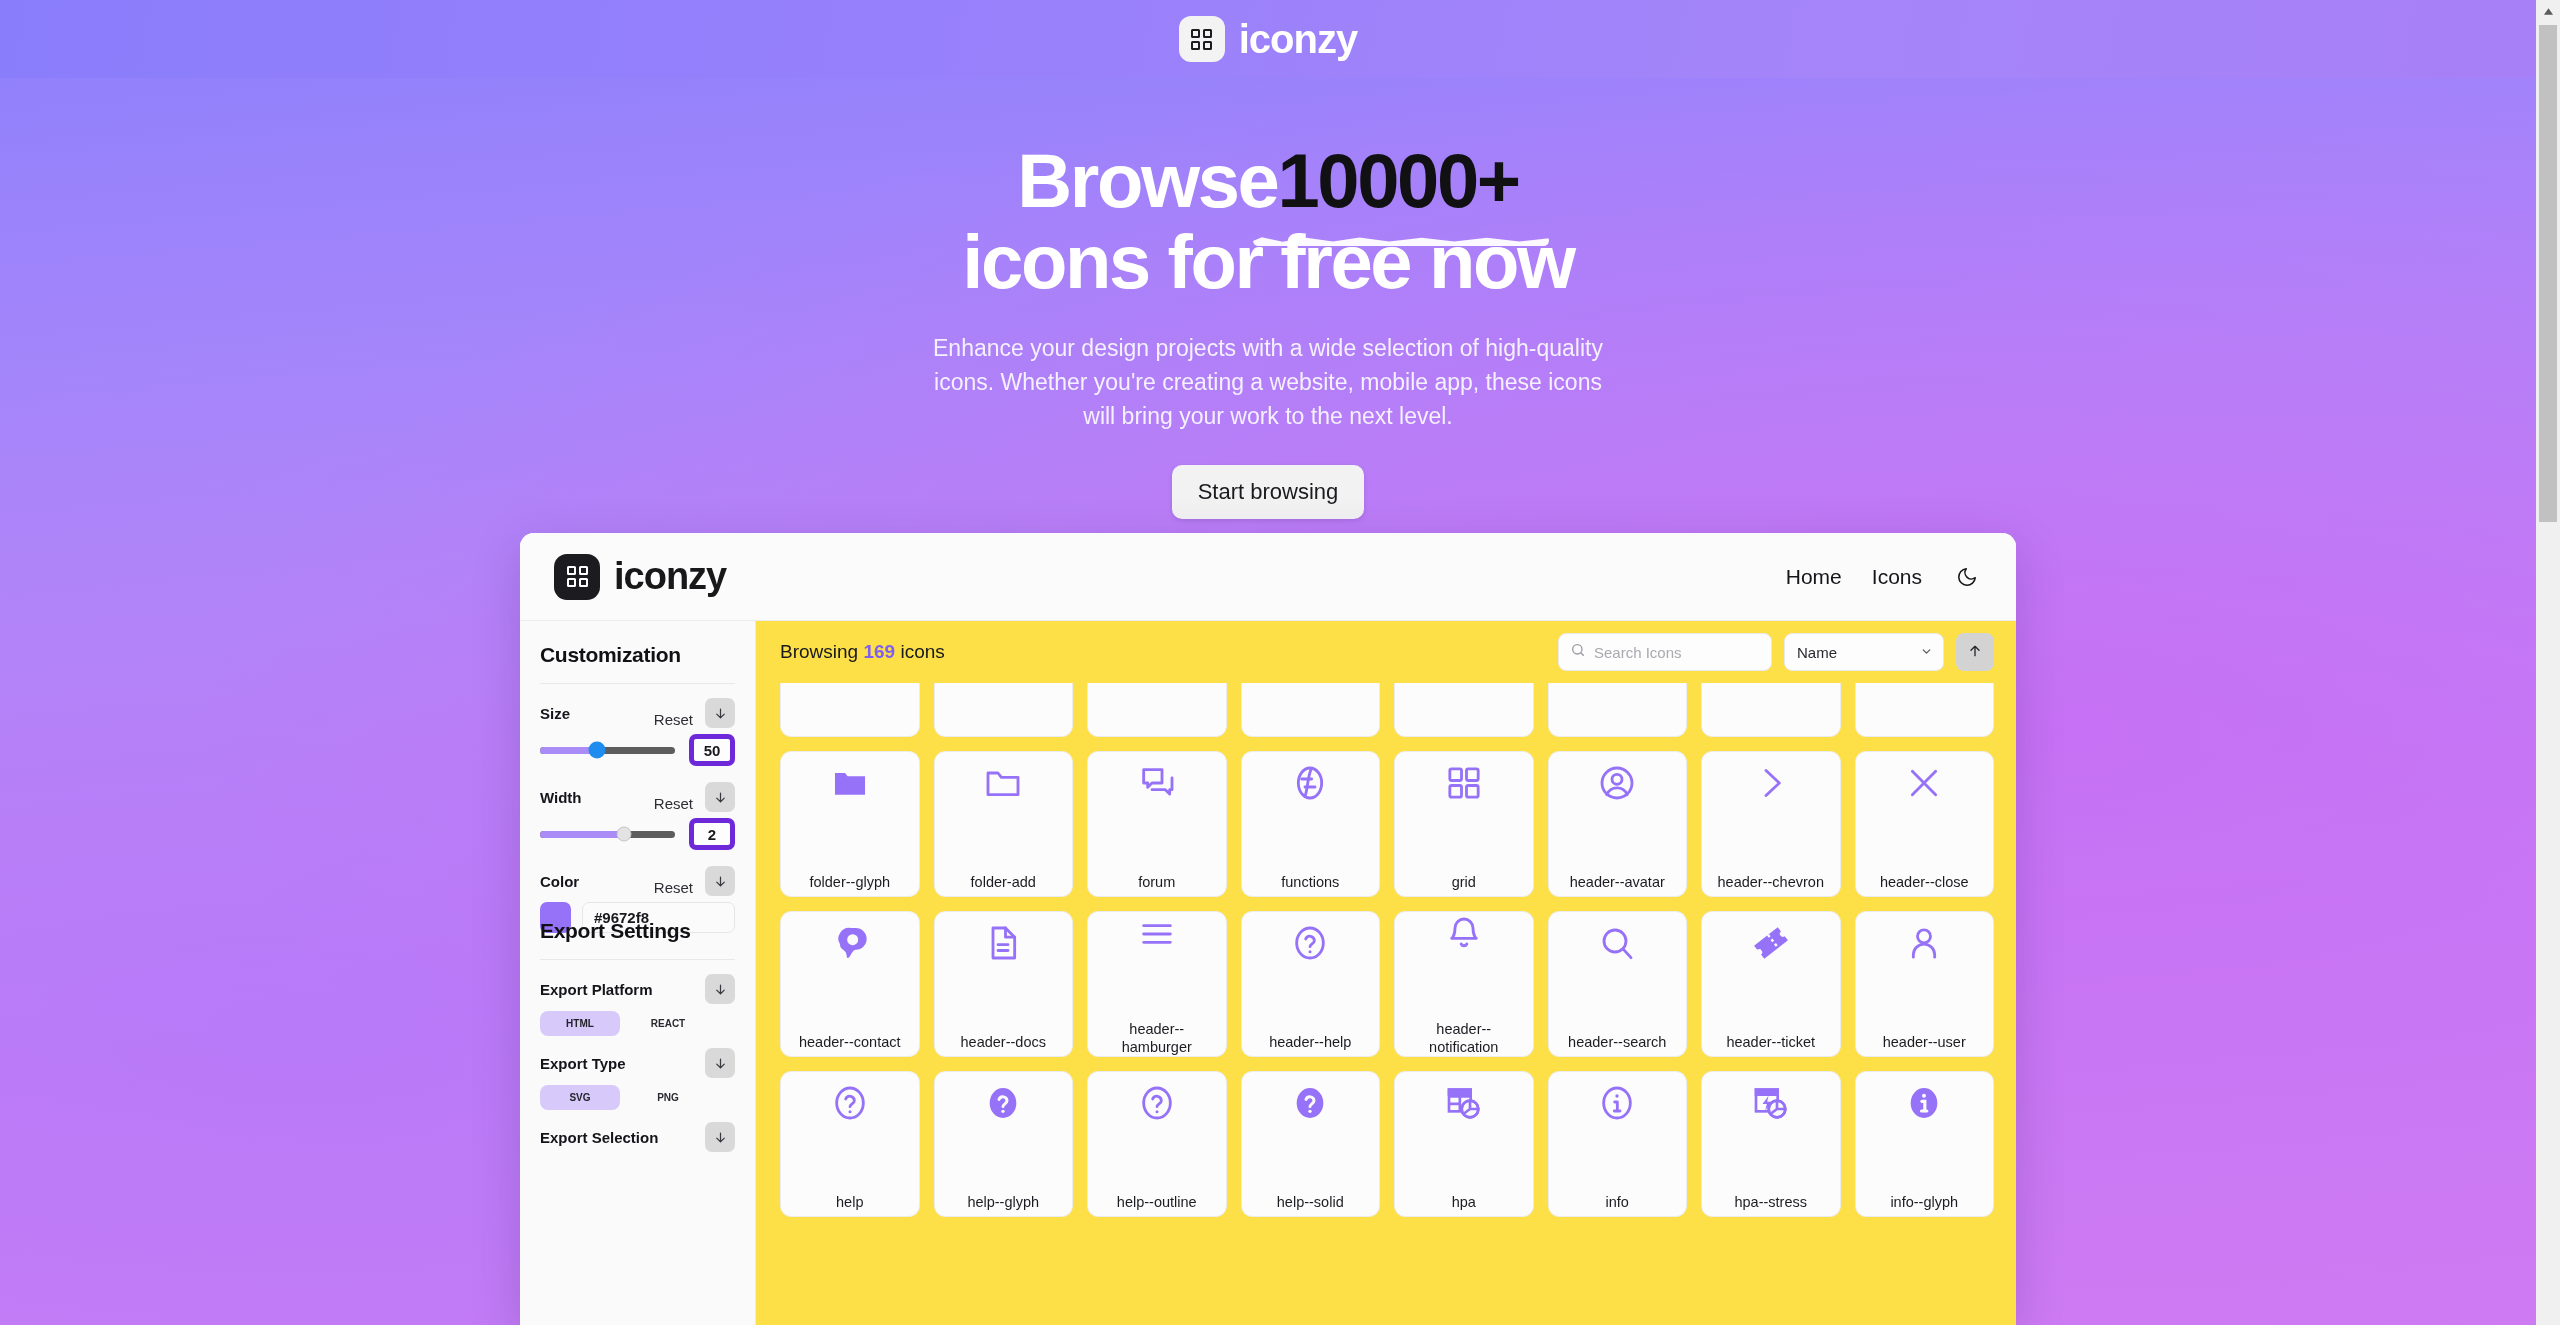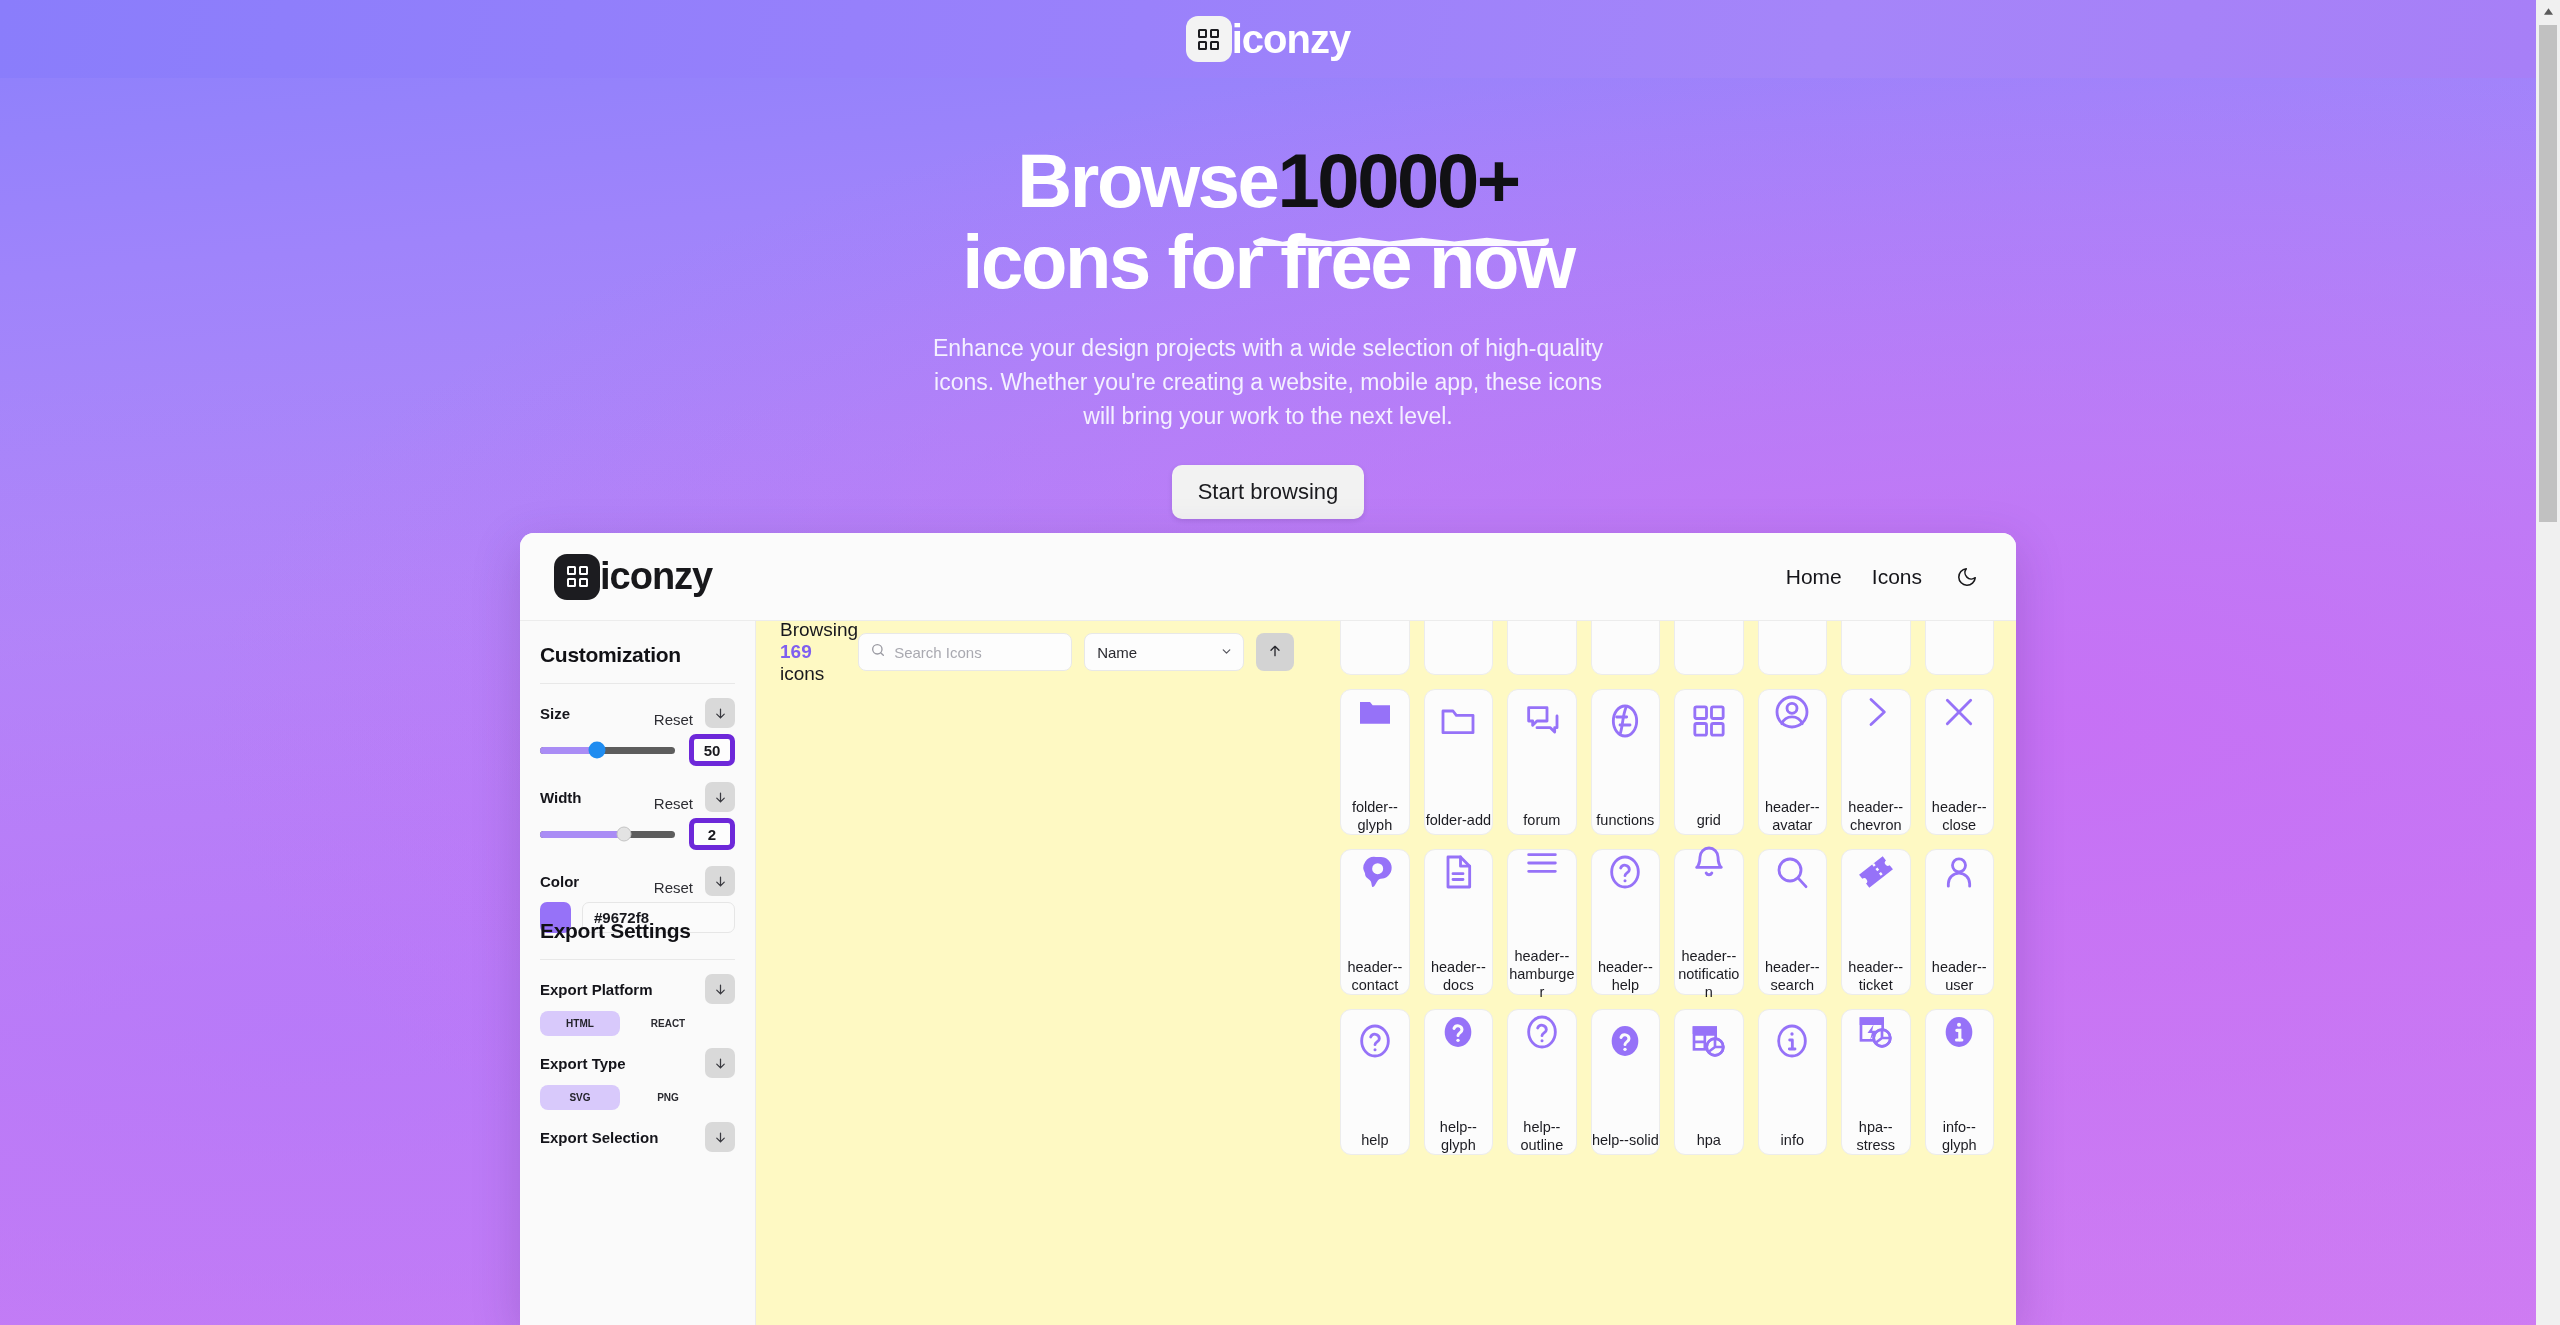--- a/index.html
+++ b/index.html
@@ -18,21 +18,21 @@
       radial-gradient(ellipse 120% 90% at 80% 55%, rgba(200,110,245,0.85) 0%, rgba(200,110,245,0.0) 60%),
       radial-gradient(ellipse 110% 80% at 12% 78%, rgba(180,120,250,0.75) 0%, rgba(180,120,250,0.0) 62%),
       linear-gradient(175deg, #8b80fb 0%, #9f84fb 18%, #b288f8 42%, #c77ef3 72%, #cf7df2 100%);
   }
   
   .topbar {
     position: absolute; top: 0; left: 0; width: 2536px; height: 78px;
     background: linear-gradient(100deg, #8a7dfb 0%, #9a81fb 45%, #a585f9 72%, #a77ff7 100%);
     display: flex; align-items: center; justify-content: center;
   }
-  .brand { display: flex; align-items: center; }
+  .brand { display: flex; align-items: center; gap: 14px; }
   .brand-mark {
     width: 46px; height: 46px; border-radius: 12px;
     background: #f3f3f3; display: flex; align-items: center; justify-content: center;
   }
   .brand-mark.dark { background: #1c1c20; border-radius: 13px; }
   .mark-grid { display: grid; grid-template-columns: 9px 9px; grid-template-rows: 9px 9px; gap: 3px; }
   .mark-grid i { display: block; border: 2px solid #1c1c20; border-radius: 1.5px; }
   .brand-mark.dark .mark-grid i { border-color: #ffffff; }
   .brand-name { font-size: 40px; font-weight: 700; color: #ffffff; letter-spacing: -1px; }
   .brand-name.dark { color: #18181b; font-size: 38px; }
@@ -114,21 +114,21 @@
   }
   .seg { display: flex; align-items: center; gap: 8px; margin: 7px 0 12px; }
   .seg .opt {
     font-size: 10px; font-weight: 600; color: #2a2a30; padding: 7px 0;
     width: 80px; text-align: center; border-radius: 8px; cursor: pointer;
   }
   .seg .opt.on { background: #d8c9fb; color: #23232a; }
   .export-block { position: absolute; left: 20px; right: 20px; top: 298px; }
 
   
-  .content { flex: 1; display: flex; flex-direction: row; min-width: 0; background: #fef9c3; }
+  .content { flex: 1; display: flex; flex-direction: column; min-width: 0; background: #fde047; }
   .toolbar {
     height: 62px; flex: 0 0 62px; display: flex; align-items: center;
     justify-content: space-between; padding: 0 22px 0 24px;
   }
   .browsing { font-size: 19px; color: #18181d; font-weight: 500; }
   .browsing b { color: #7f5ff0; font-weight: 700; }
   .tools { display: flex; align-items: center; gap: 12px; }
   .search {
     width: 214px; height: 38px; background: #fdfdfd; border: 1px solid #e8e8e8;
     border-radius: 8px; display: flex; align-items: center; gap: 8px; padding: 0 11px;

